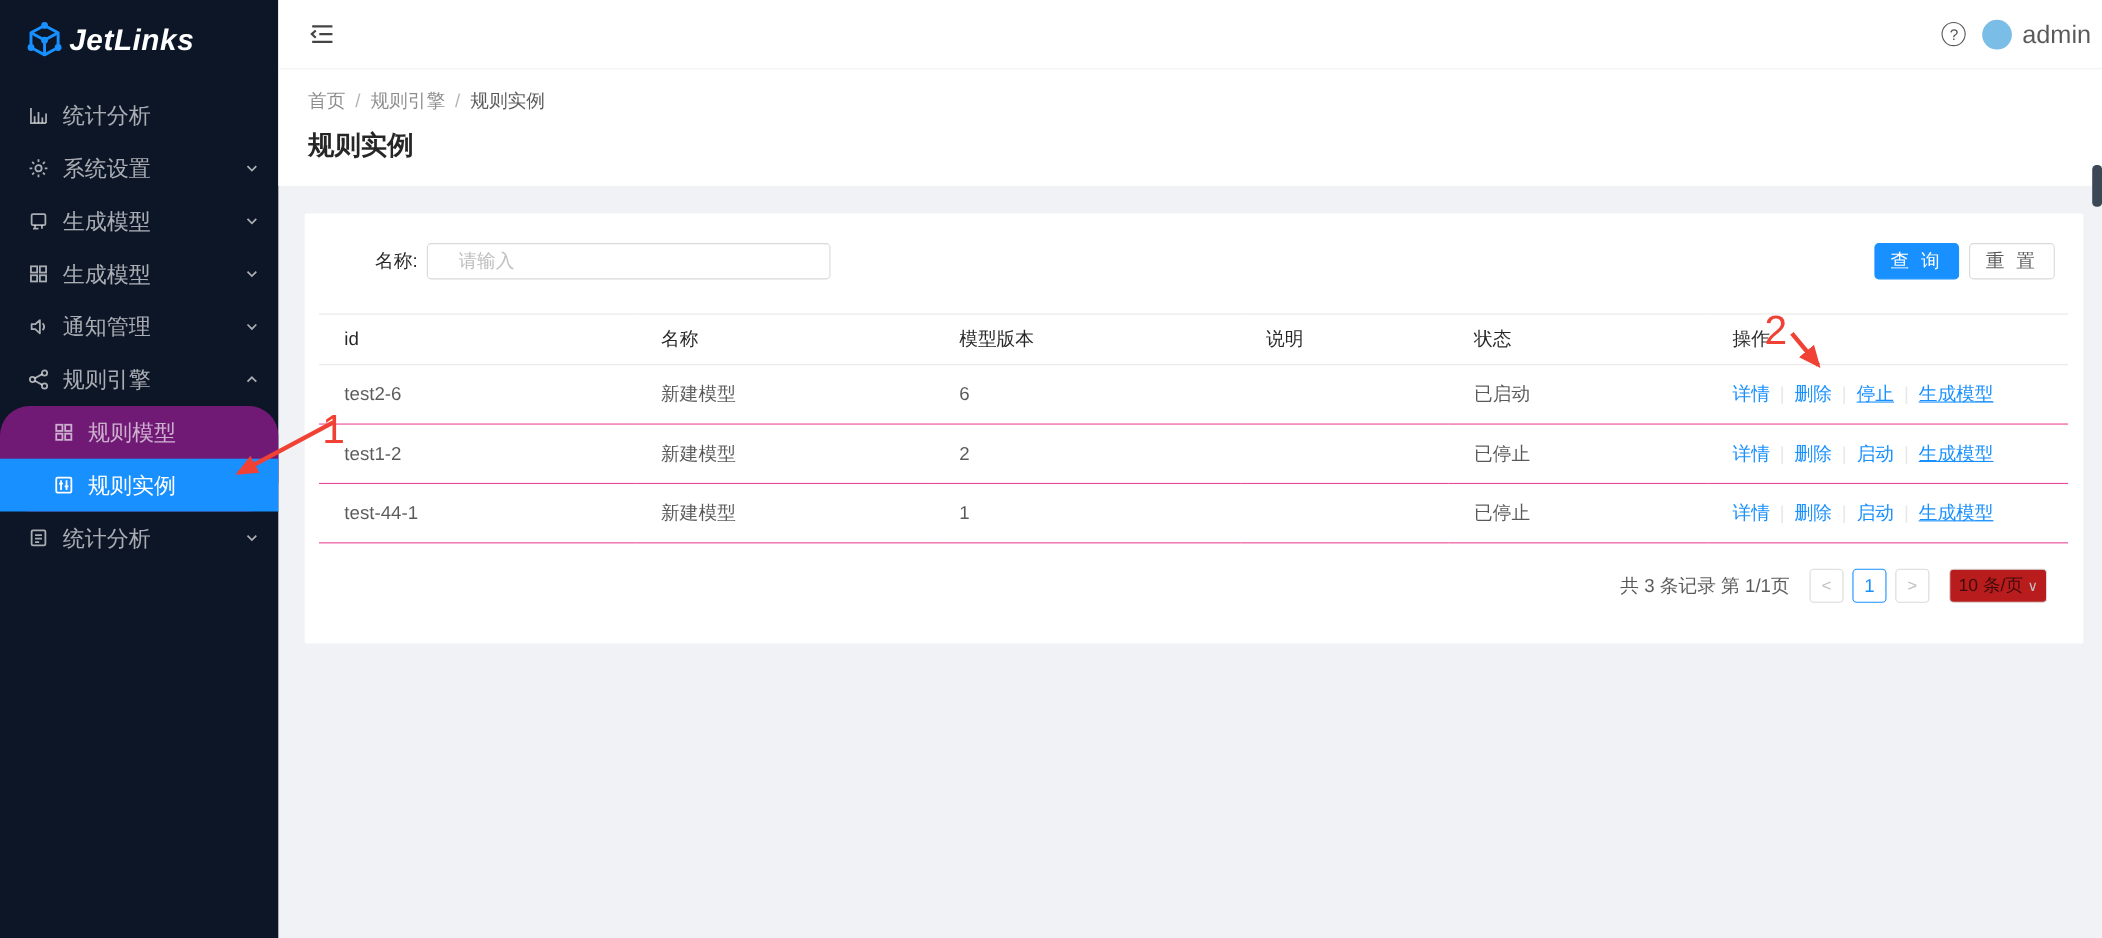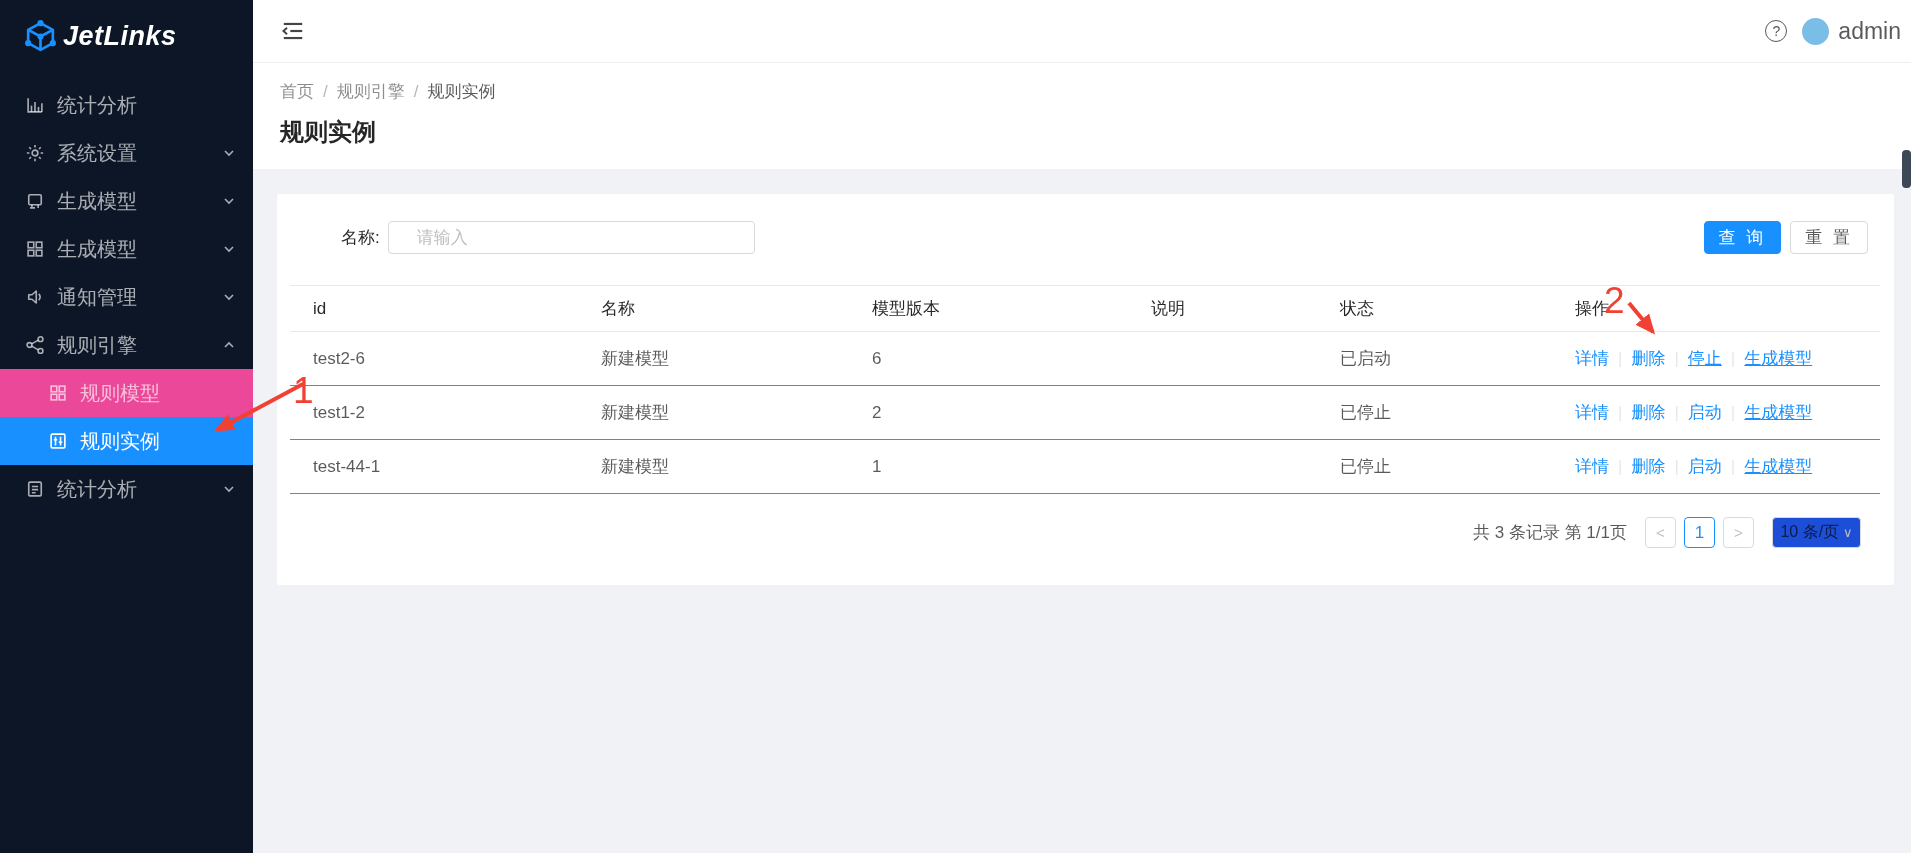--- a/index.html
+++ b/index.html
@@ -9,21 +9,21 @@
 
   
   .sidebar { width:253px; flex-shrink:0; background:#0c1626; height:853px; }
   .logo { height:72px; display:flex; align-items:center; padding-left:22px; gap:4px; cursor:pointer;font-style:italic; }
   .logo-text { color:#fff; font-size:27px; font-weight:bold; letter-spacing:.5px; }
   .menu { padding-top:9px; }
   .menu-item { display:flex; align-items:center; height:48px; padding:0 18px 0 25px;
     color:rgba(255,255,255,.65); font-size:20px; cursor:pointer; }
   .menu-item .mlabel { margin-left:12px; }
   .menu-item.sub { padding-left:48px; }
-  .submenu { background:#ec4899; }
+  .submenu { background:#701a75;border-radius:27px; }
   .menu-item.selected { background:#1890ff; color:#fff; }
   .micon { width:20px; height:20px; display:inline-flex; }
   .micon svg { width:20px; height:20px; }
   .chev { margin-left:auto; display:inline-flex; }
   .chev svg { width:12px; height:12px; }
 
   
   .main { flex:1; display:flex; flex-direction:column; min-width:0; }
   .topbar { height:63px; background:#fff; display:flex; align-items:center;
     padding:0 10px 0 27px; border-bottom:1px solid #f0f0f0; }
@@ -70,21 +70,21 @@
   .act-link { color:#1890ff; cursor:pointer; text-decoration:none; }
   .act-link.underlined { text-decoration:underline; }
   .act-sep { color:#e8e8e8; margin:0 9px; }
 
   
   .pager { display:flex; align-items:center; justify-content:flex-end; margin:23px 33px 0 0; gap:8px; }
   .pager-summary { font-size:17px; color:rgba(0,0,0,.65); margin-right:10px; }
   .pg-btn { min-width:31px; height:31px; border:1px solid #d9d9d9; border-radius:4px; background:#fff;
     display:inline-flex; align-items:center; justify-content:center; font-size:15px; color:#bfbfbf; cursor:pointer; }
   .pg-btn.active { border-color:#1890ff; color:#1890ff; font-size:17px; }
-  .pg-size { width:89px; height:31px; border:1px solid #d9d9d9; border-radius:4px; background:#1d4ed8;
+  .pg-size { width:89px; height:31px; border:1px solid #d9d9d9; border-radius:4px; background:#b91c1c;
     display:inline-flex; align-items:center; justify-content:center; gap:4px; font-size:16px;
     color:rgba(0,0,0,.65); cursor:pointer; margin-left:10px; }
   .pg-size .dd-chev { color:#bfbfbf; font-size:13px; }
 
   
   .scroll-thumb { position:absolute; right:0; top:150px; width:9px; height:38px;
     background:#3d4856; border-radius:4px; }
   .overlay { position:absolute; left:0; top:0; width:1911px; height:853px;
     pointer-events:none; z-index:50; }
   .overlay text { font-size:37px; fill:#f04134; font-family:"Liberation Sans",sans-serif; }

